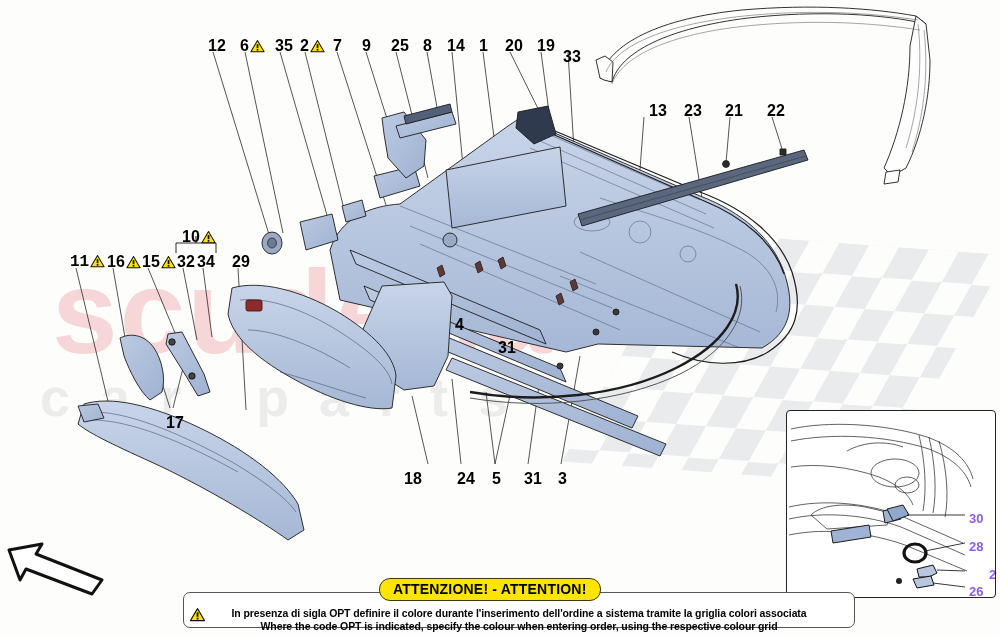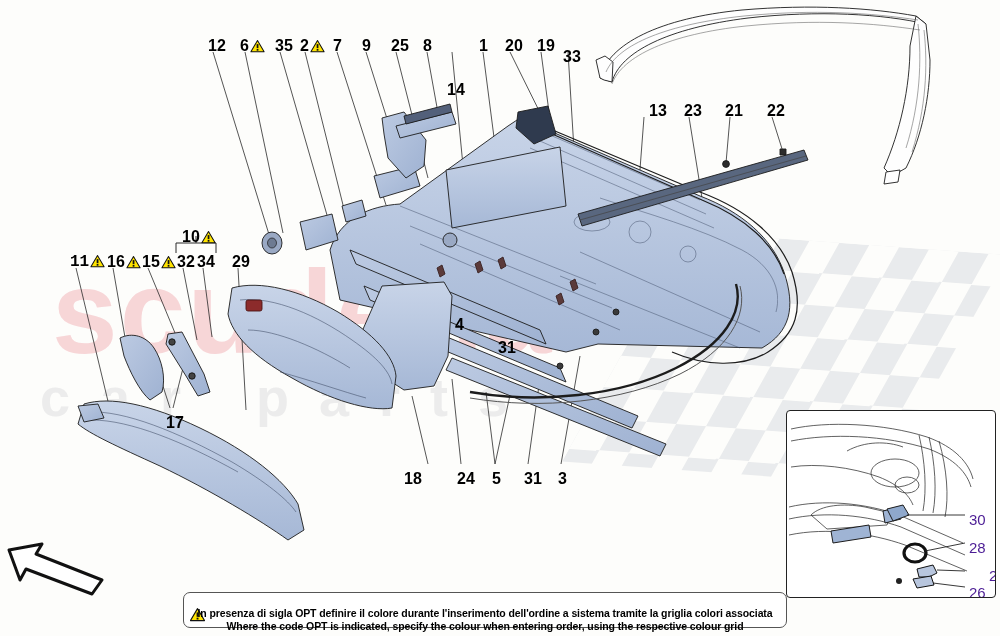--- a/index.html
+++ b/index.html
@@ -67,30 +67,30 @@
   
   .inset{
     position:absolute;
     left:786px;top:410px;width:208px;height:186px;
     border:1.4px solid #222;
     border-radius:4px;
     background:#fff;
     overflow:hidden;
   }
   .inset .ilbl{
-    position:absolute;font-size:15px;font-weight:400;color:#4c1d95;
+    position:absolute;font-size:13px;font-weight:700;color:#8b5cf6;
   }
 
   
   .attn-wrap{
     position:absolute;
     left:183px;top:586px;width:604px;height:42px;
   }
   .attn-box{
-    position:absolute;left:0;top:6px;width:604px;height:36px;
+    position:absolute;left:0;top:6px;width:672px;height:36px;
     border:1.2px solid #555;border-radius:7px;background:#fff;
     box-sizing:border-box;
   }
   .attn-badge{
     position:absolute;
     left:196px;top:-8px;
     background:#ffe400;
     border:1.3px solid #3a3a00;
     border-radius:11px;
     padding:2px 13px 3px;
@@ -310,21 +310,21 @@
       <div class="lbl" style="left: 275px; top: 38px;"><span>35</span></div>
       <div class="lbl" style="left: 300px; top: 38px;"><span>2</span><svg class="warn" viewBox="0 0 15 14">
           <path d="M7.5,0.6 L14.6,12.6 L0.4,12.6 Z" fill="#ffe400" stroke="#111" stroke-width="1.1" stroke-linejoin="round"></path>
           <rect x="6.6" y="4.4" width="1.9" height="4.4" fill="#111"></rect>
           <rect x="6.6" y="9.7" width="1.9" height="1.8" fill="#111"></rect>
         </svg></div>
       <div class="lbl" style="left: 333px; top: 38px;"><span>7</span></div>
       <div class="lbl" style="left: 362px; top: 38px;"><span>9</span></div>
       <div class="lbl" style="left: 391px; top: 38px; text-align: center;"><span>25</span></div>
       <div class="lbl" style="left: 423px; top: 38px;"><span>8</span></div>
-      <div class="lbl" style="left: 447px; top: 38px; margin-top: 44px;"><span>14</span></div>
+      <div class="lbl" style="left: 447px; top: 38px;"><span>14</span></div>
       <div class="lbl" style="left: 479px; top: 38px;"><span>1</span></div>
       <div class="lbl" style="left: 505px; top: 38px;"><span>20</span></div>
       <div class="lbl" style="left: 537px; top: 38px;"><span>19</span></div>
       <div class="lbl" style="left: 563px; top: 38px; margin-top: 11px;"><span>33</span></div>
       <div class="lbl" style="left: 641px; top: 103px; margin-left: 8px;"><span>13</span></div>
       <div class="lbl" style="left: 684px; top: 103px;"><span>23</span></div>
       <div class="lbl" style="left: 725px; top: 103px;"><span>21</span></div>
       <div class="lbl" style="left: 767px; top: 103px;"><span>22</span></div>
       <div class="lbl" style="left: 70px; top: 254px; font-family: Liberation Mono, monospace;"><span>11</span><svg class="warn" viewBox="0 0 15 14">
           <path d="M7.5,0.6 L14.6,12.6 L0.4,12.6 Z" fill="#ffe400" stroke="#111" stroke-width="1.1" stroke-linejoin="round"></path>
@@ -409,19 +409,20 @@
   <div class="attn-wrap">
     <div class="attn-box">
       <svg class="attn-warn" viewBox="0 0 15 14">
         <path d="M7.5,0.6 L14.6,12.6 L0.4,12.6 Z" fill="#ffe400" stroke="#111" stroke-width="1.1" stroke-linejoin="round"></path>
         <rect x="6.6" y="4.4" width="1.9" height="4.4" fill="#111"></rect>
         <rect x="6.6" y="9.7" width="1.9" height="1.8" fill="#111"></rect>
       </svg>
       <div class="attn-line attn-l1">In presenza di sigla OPT definire il colore durante l'inserimento dell'ordine a sistema tramite la griglia colori associata</div>
       <div class="attn-line attn-l2">Where the code OPT is indicated, specify the colour when entering order, using the respective colour grid</div>
     </div>
+    <div class="attn-badge">ATTENZIONE! - ATTENTION!</div>
   </div>
 
   <svg class="dir-arrow" viewBox="0 0 104 64">
     <path d="M3,14 L36,8 L30,18 L96,44 L86,58 L20,33 L14,44 Z" fill="#ffffff" stroke="#111" stroke-width="3" stroke-linejoin="round"></path>
   </svg>
 
 </div>
 
 </body></html>

